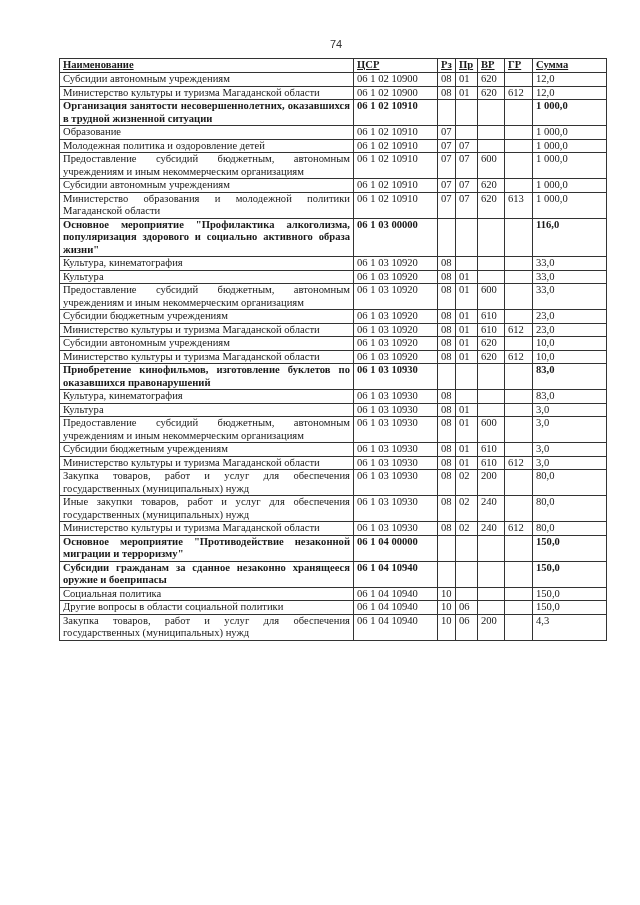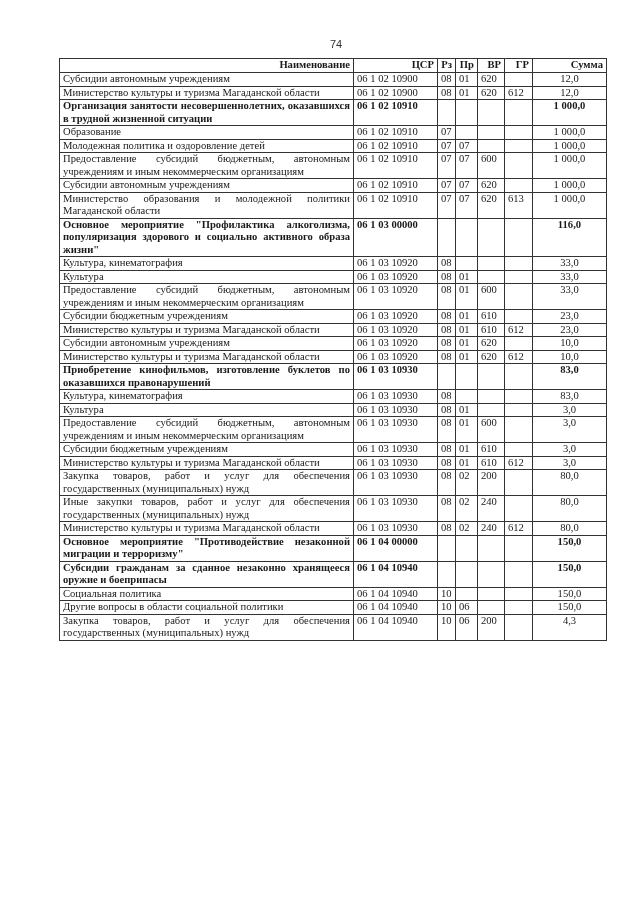--- a/index.html
+++ b/index.html
@@ -1,24 +1,24 @@
 <!DOCTYPE html>
 <html><head>
 <meta charset="utf-8">
 <style>
   html, body { margin: 0; padding: 0; background: #ffffff; }
   body { width: 640px; height: 905px; position: relative; overflow: hidden; font-family: "Liberation Serif", serif; color: #1a1a1a; }
   .page-number { position: absolute; top: 38px; left: 16px; width: 640px; text-align: center; font-family: "Liberation Sans", sans-serif; font-size: 11px; color: #333; }
   table.budget { position: absolute; top: 58px; left: 59px; width: 547px; border-collapse: collapse; table-layout: fixed; font-size: 10.6px; line-height: 12.5px; }
   table.budget td, table.budget th { border: 1px solid #333; padding: 0 3px; vertical-align: top; white-space: nowrap; overflow: hidden; }
-  table.budget th { font-weight: bold; text-align: right; height: 13px; }
+  table.budget th { font-weight: bold; text-align: left; height: 13px; text-decoration: underline; }
   table.budget td.name { white-space: normal; text-align: justify; text-align-last: left; }
   table.budget td.code { text-align: left; }
   table.budget td.small { text-align: left; padding-left: 3px; }
-  table.budget td.sum { text-align: center; }
+  table.budget td.sum { text-align: left; }
   tr.bold td { font-weight: bold; }
   col.c-name { width: 294px; }
   col.c-csr { width: 84px; }
   col.c-rz { width: 18px; }
   col.c-pr { width: 22px; }
   col.c-vr { width: 27px; }
   col.c-gr { width: 28px; }
   col.c-sum { width: 74px; }
 </style>
 </head>

